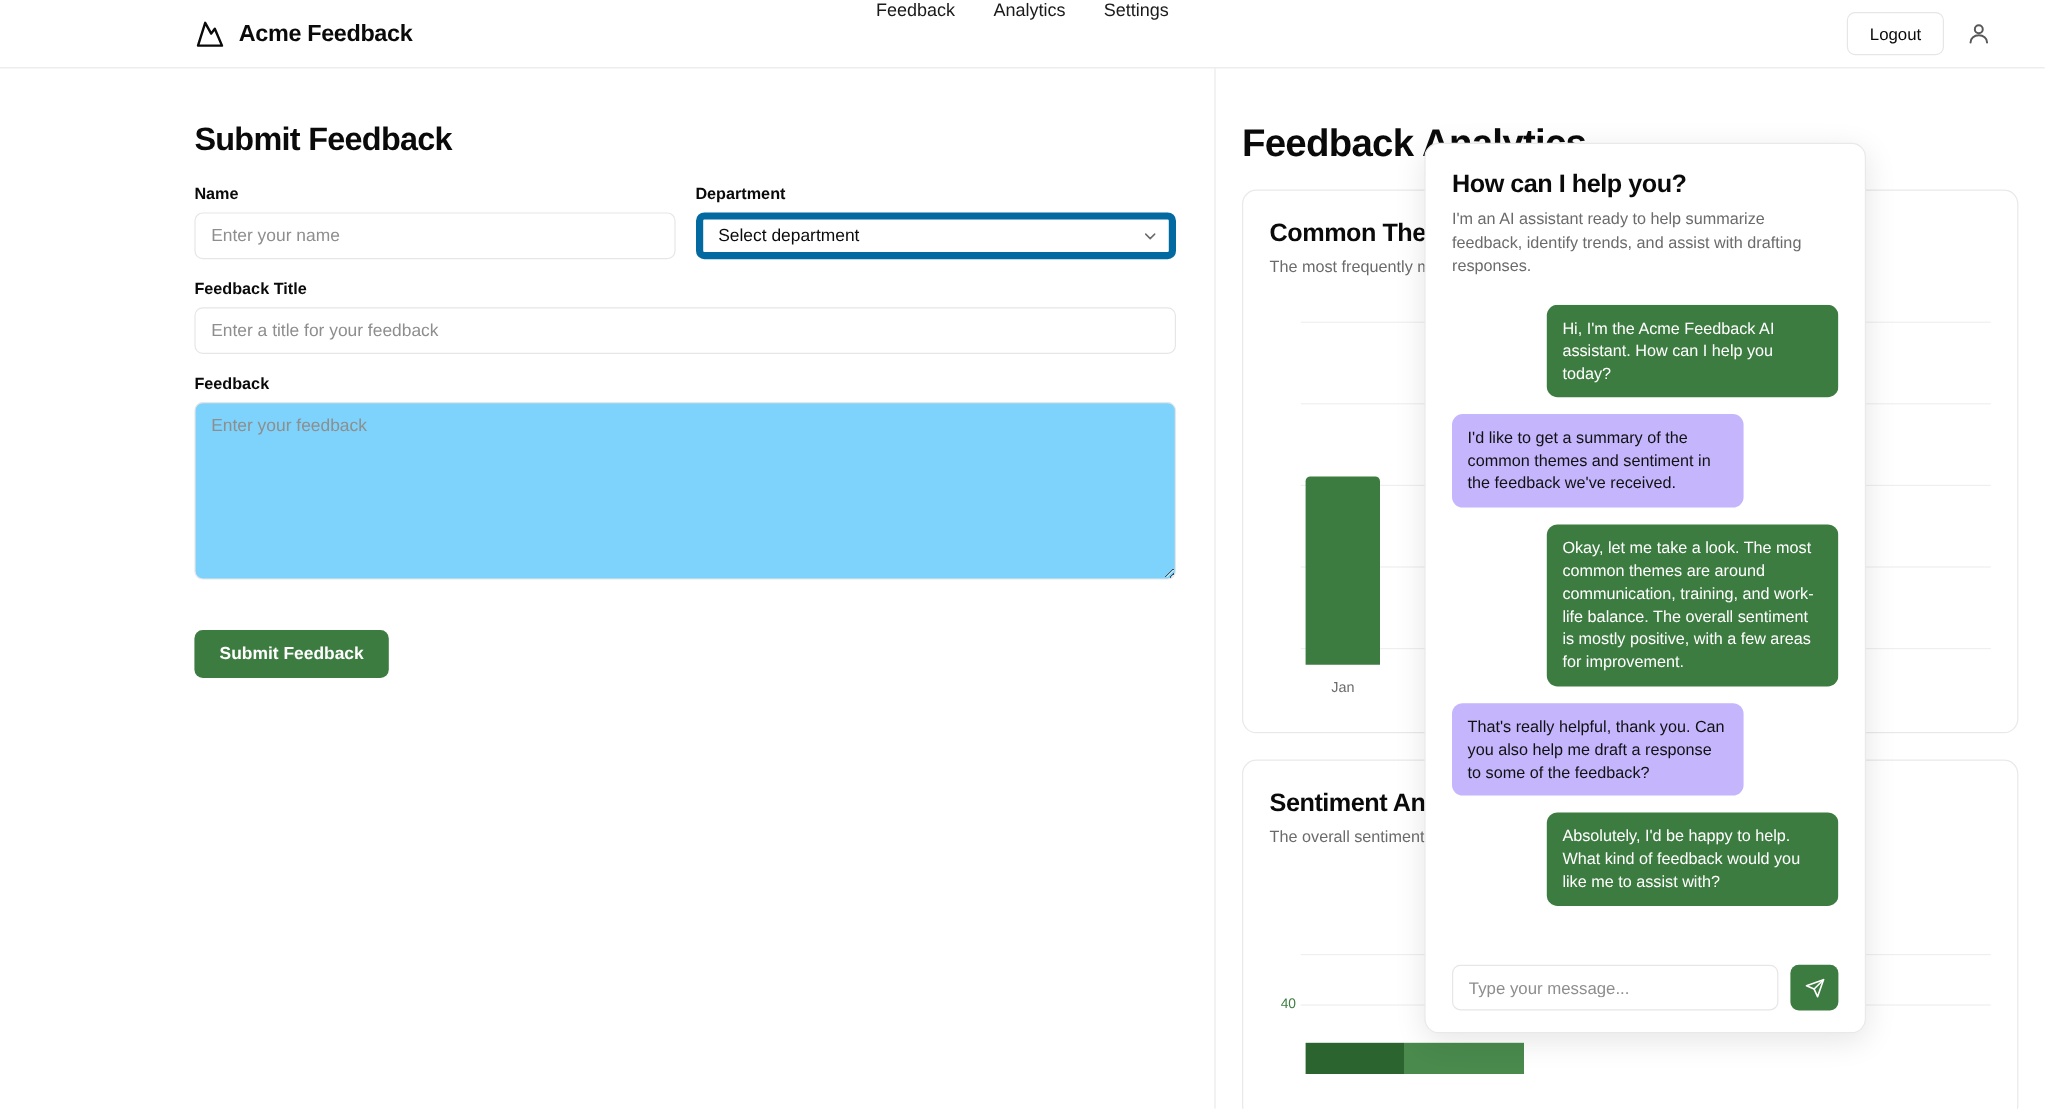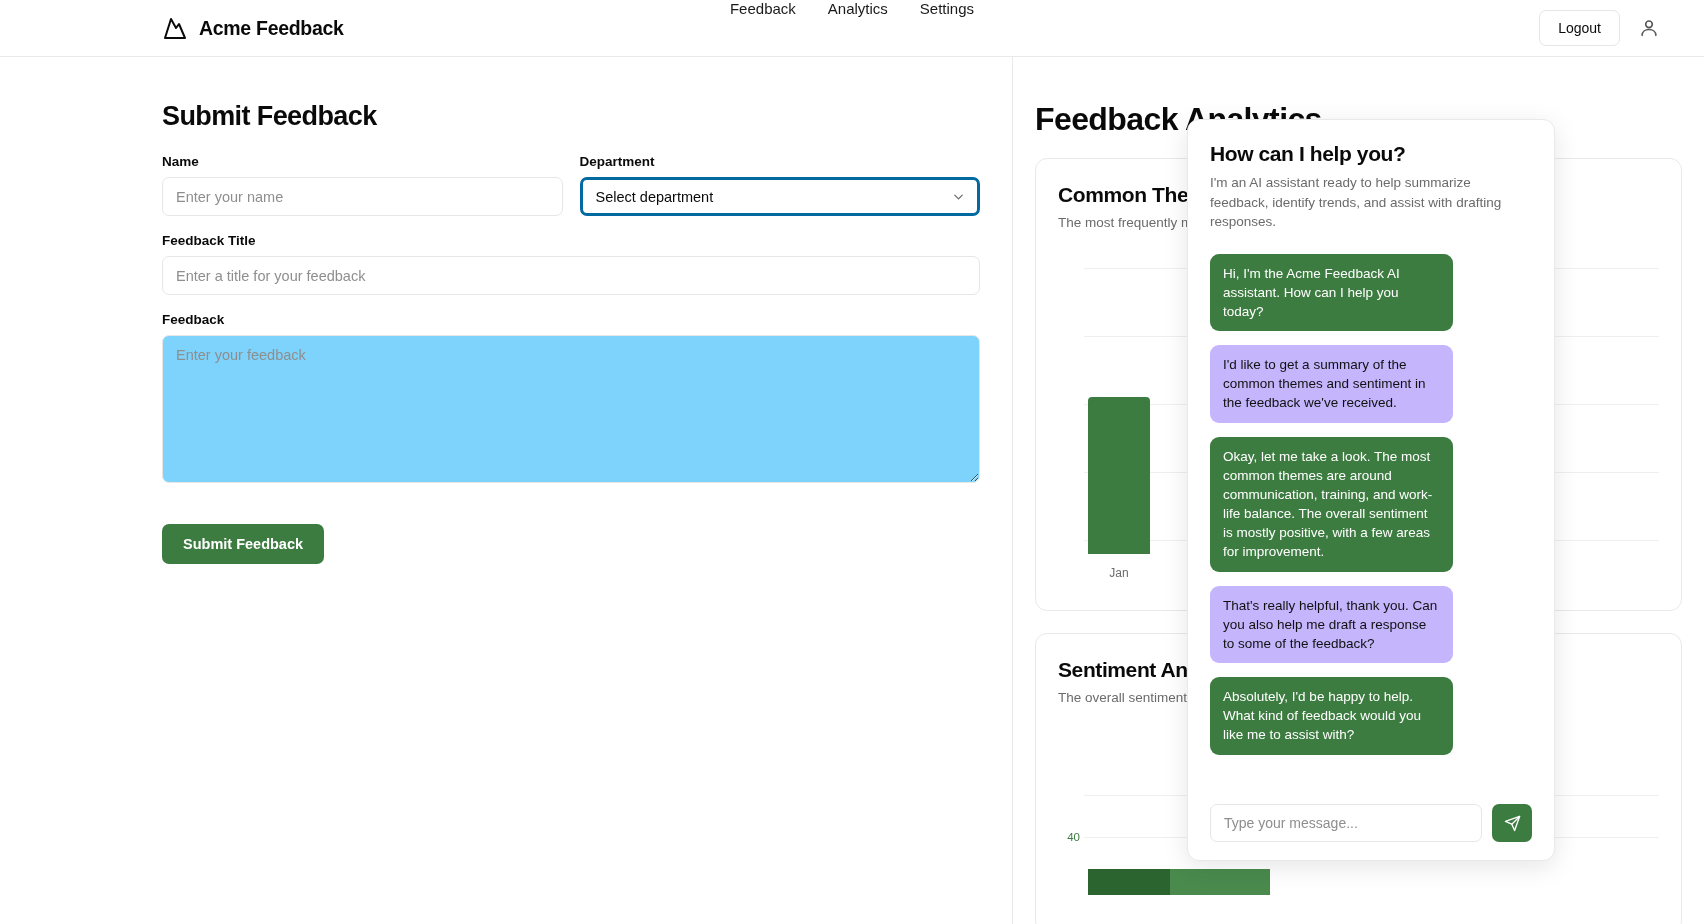--- a/index.html
+++ b/index.html
@@ -76,21 +76,21 @@
   .text-input {
     width: 100%; height: 39px;
     border: 1px solid #e6e6e6; border-radius: 7px;
     padding: 0 13px; font-size: 14.5px; color: #0a0a0a;
     font-family: inherit; background: #fff; outline: none;
   }
   .text-input::placeholder { color: #8e8e8e; }
   .select-wrap { position: relative; }
   .select-box {
     width: 100%; height: 39px;
-    border: 3px solid #0369a1; border-radius: 7px;
+    border: 6px solid #0369a1; border-radius: 7px;
     padding: 0 13px; font-size: 14.5px; color: #0a0a0a;
     display: flex; align-items: center; background: #fff; cursor: pointer;
   }
   .chev {
     position: absolute; right: 14px; top: 50%; transform: translateY(-50%);
     width: 15px; height: 15px; color: #6b6b6b; pointer-events: none;
   }
   .textarea {
     width: 100%; height: 148px;
     border: 1px solid #e6e6e6; border-radius: 7px;
@@ -168,21 +168,21 @@
   }
   .chat-title {
     font-size: 21px; font-weight: 700; letter-spacing: -0.4px; margin-bottom: 7px;
   }
   .chat-sub { font-size: 13.5px; color: #6b6b6b; line-height: 1.45; }
   .chat-log {
     flex: 1; margin-top: 22px; overflow: hidden;
     display: flex; flex-direction: column; gap: 14px;
   }
   .msg-row { display: flex; }
-  .msg-row.bot { justify-content: flex-start; }
+  .msg-row.bot { justify-content: flex-end; }
   .msg-row.user { justify-content: flex-start; }
   .bubble {
     max-width: 243px; border-radius: 9px;
     padding: 10px 13px; font-size: 13.5px; line-height: 1.42;
   }
   .bubble.bot { background: #3d7c40; color: #fff; }
   .bubble.user { background: #c4b5fd; color: #111; }
   .chat-input-row {
     display: flex; gap: 10px; align-items: center;
     padding: 14px 0 18px 0;

